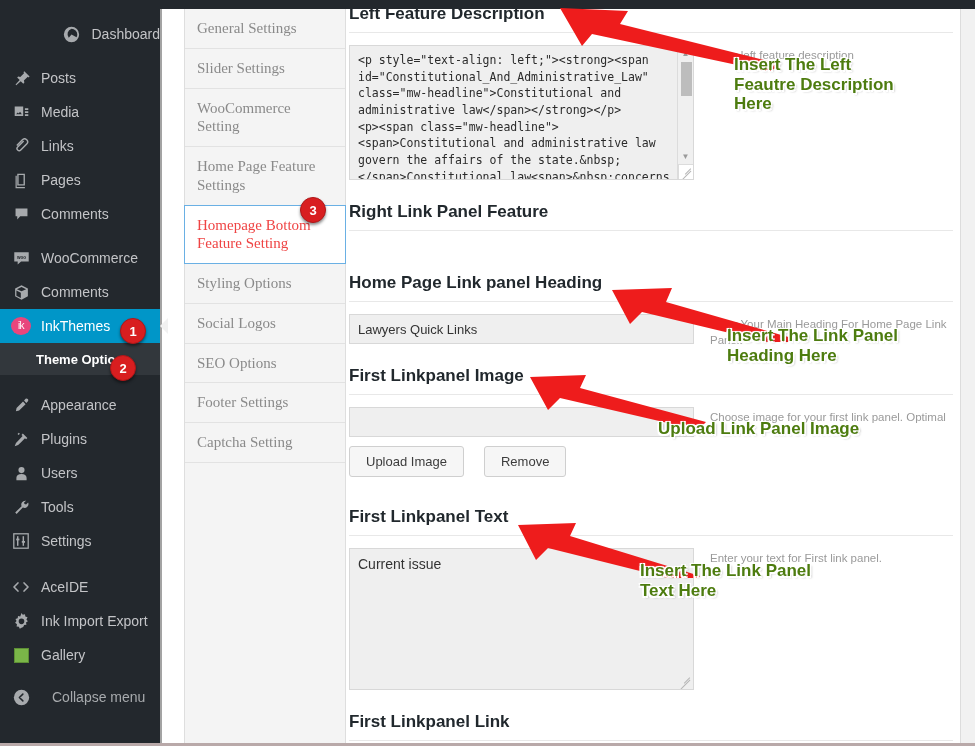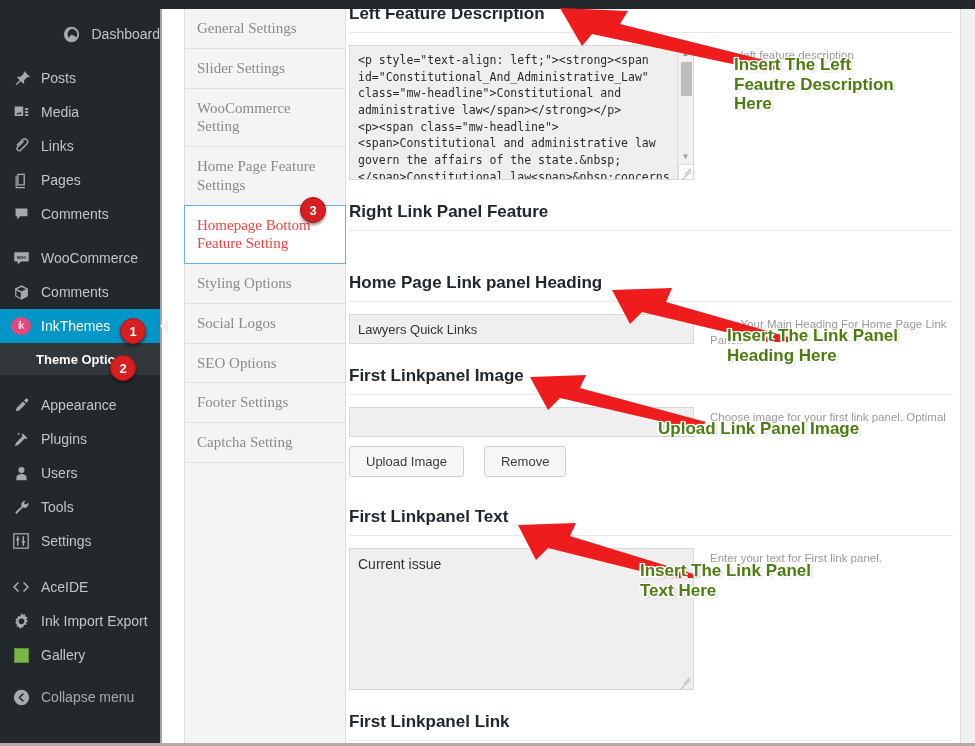--- a/index.html
+++ b/index.html
@@ -361,21 +361,21 @@
       <span class="mlabel">Ink Import Export</span>
     </div>
 
     <div class="menu-item">
       <span class="ico">
         <span class="gallery-sq"></span>
       </span>
       <span class="mlabel">Gallery</span>
     </div>
 
-    <div class="menu-item collapse sep-top" style="margin-top:8px;">
+    <div class="menu-item collapse sep-top" style="margin-top:8px;gap:11px;">
       <span class="ico">
           <svg width="17" height="17" viewBox="0 0 20 20" fill="currentColor">
             <circle cx="10" cy="10" r="9"></circle>
             <path d="M11.6 6L7.5 10l4.1 4" fill="none" stroke="#23282d" stroke-width="1.8" stroke-linecap="round" stroke-linejoin="round"></path>
           </svg>
         </span>
       <span class="mlabel">Collapse menu</span>
     </div>
   </div>
 

